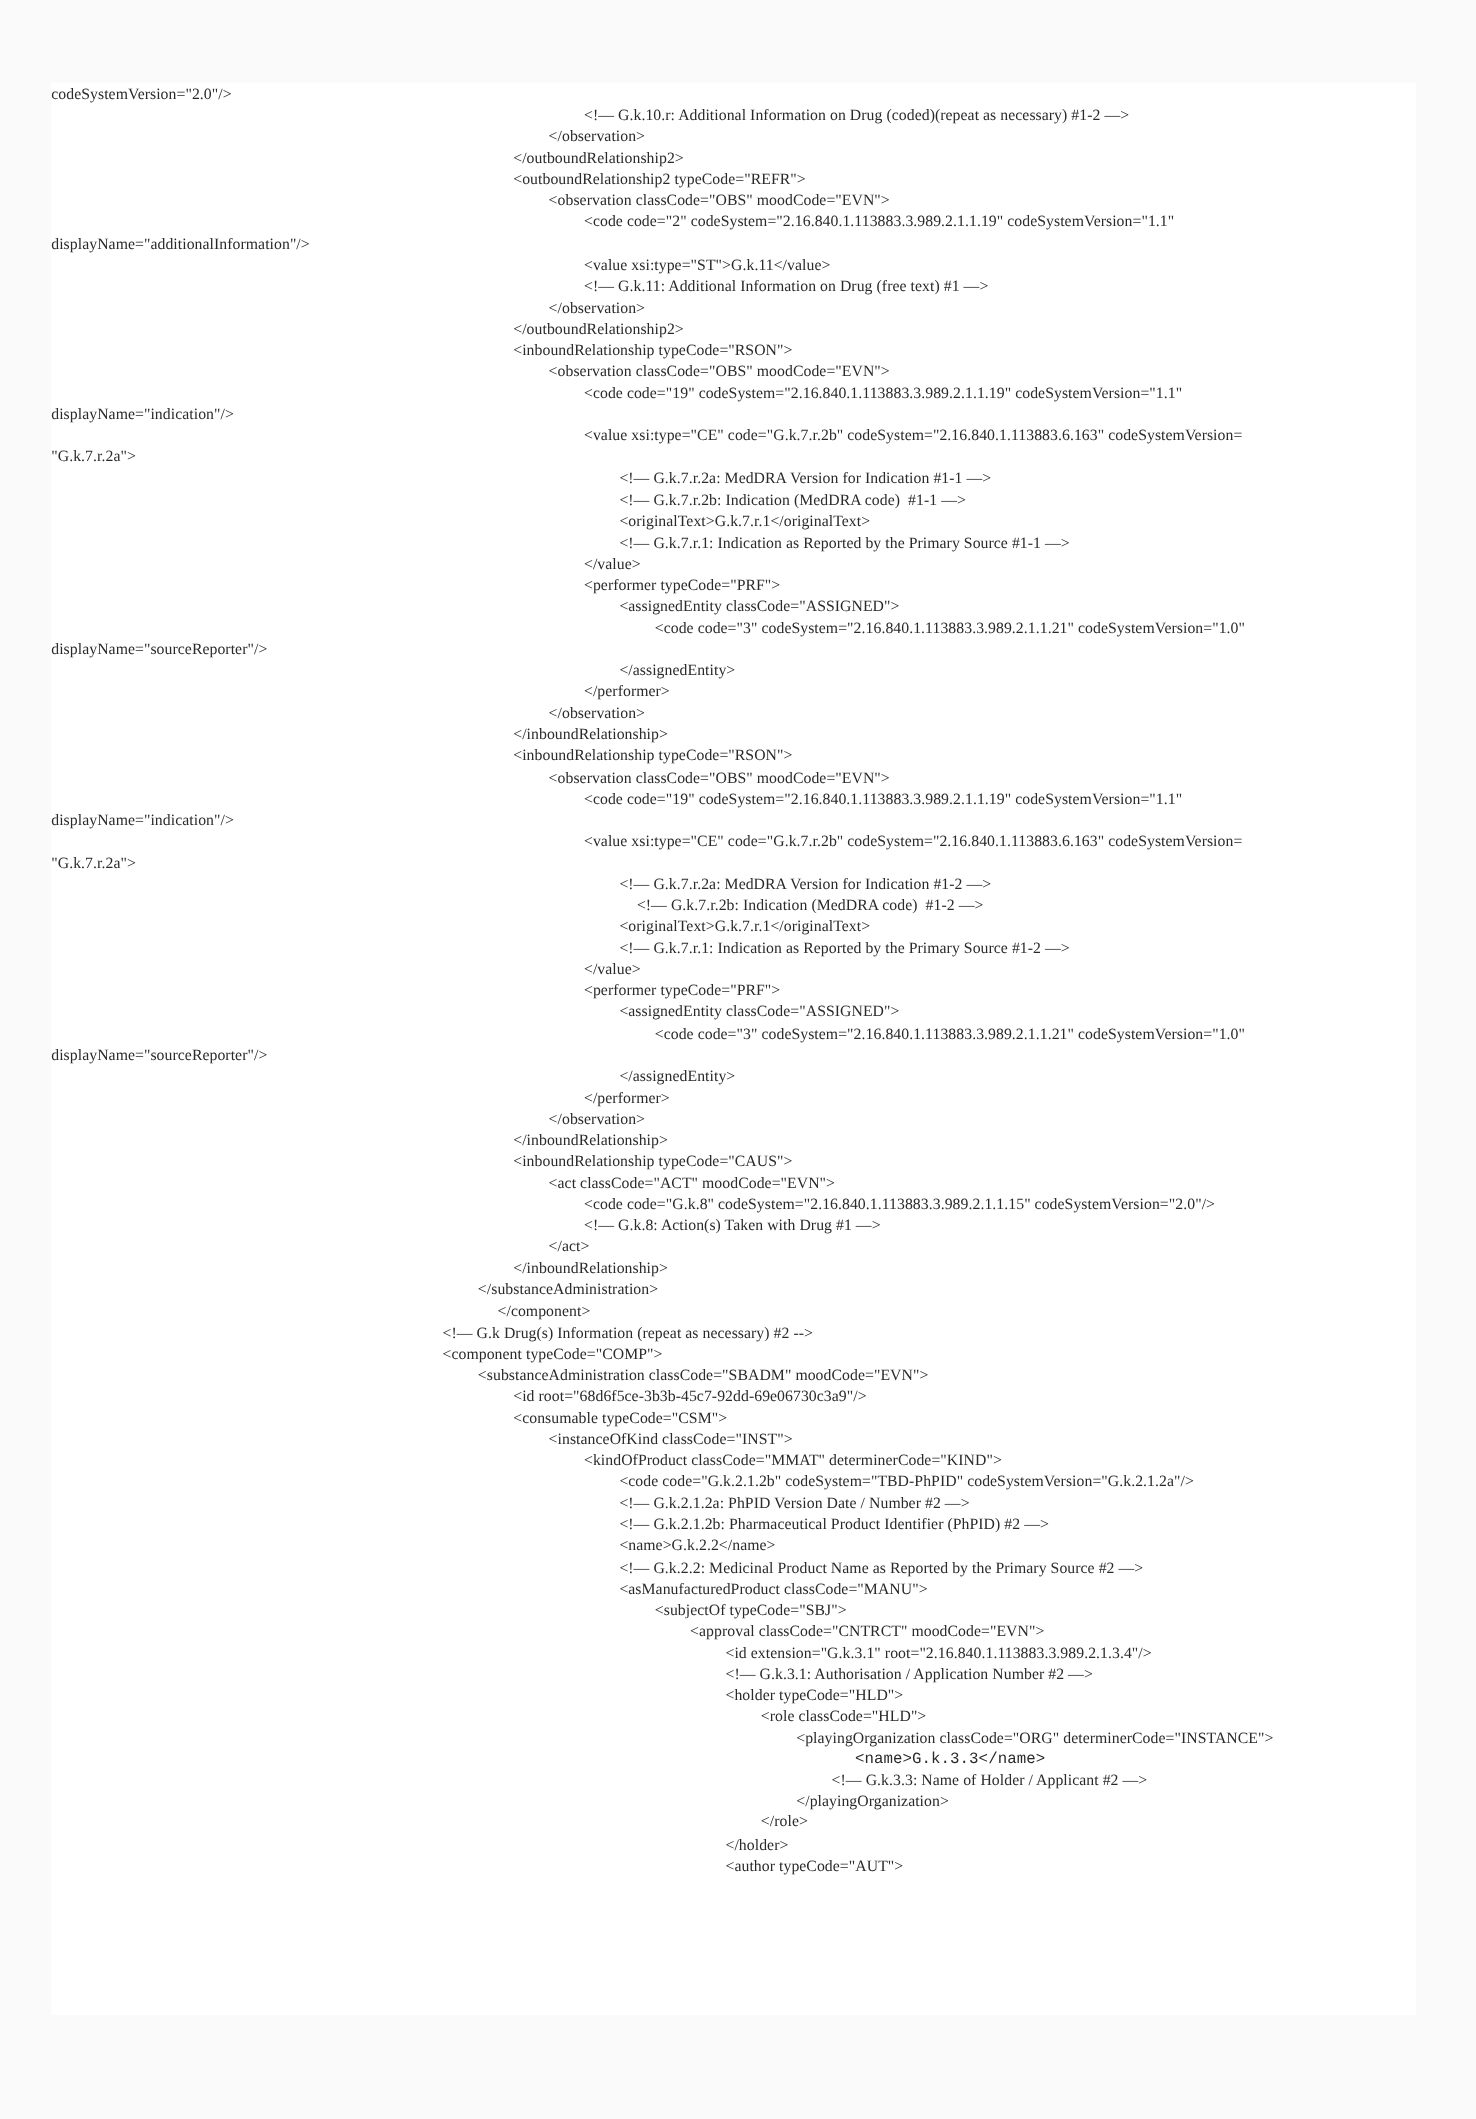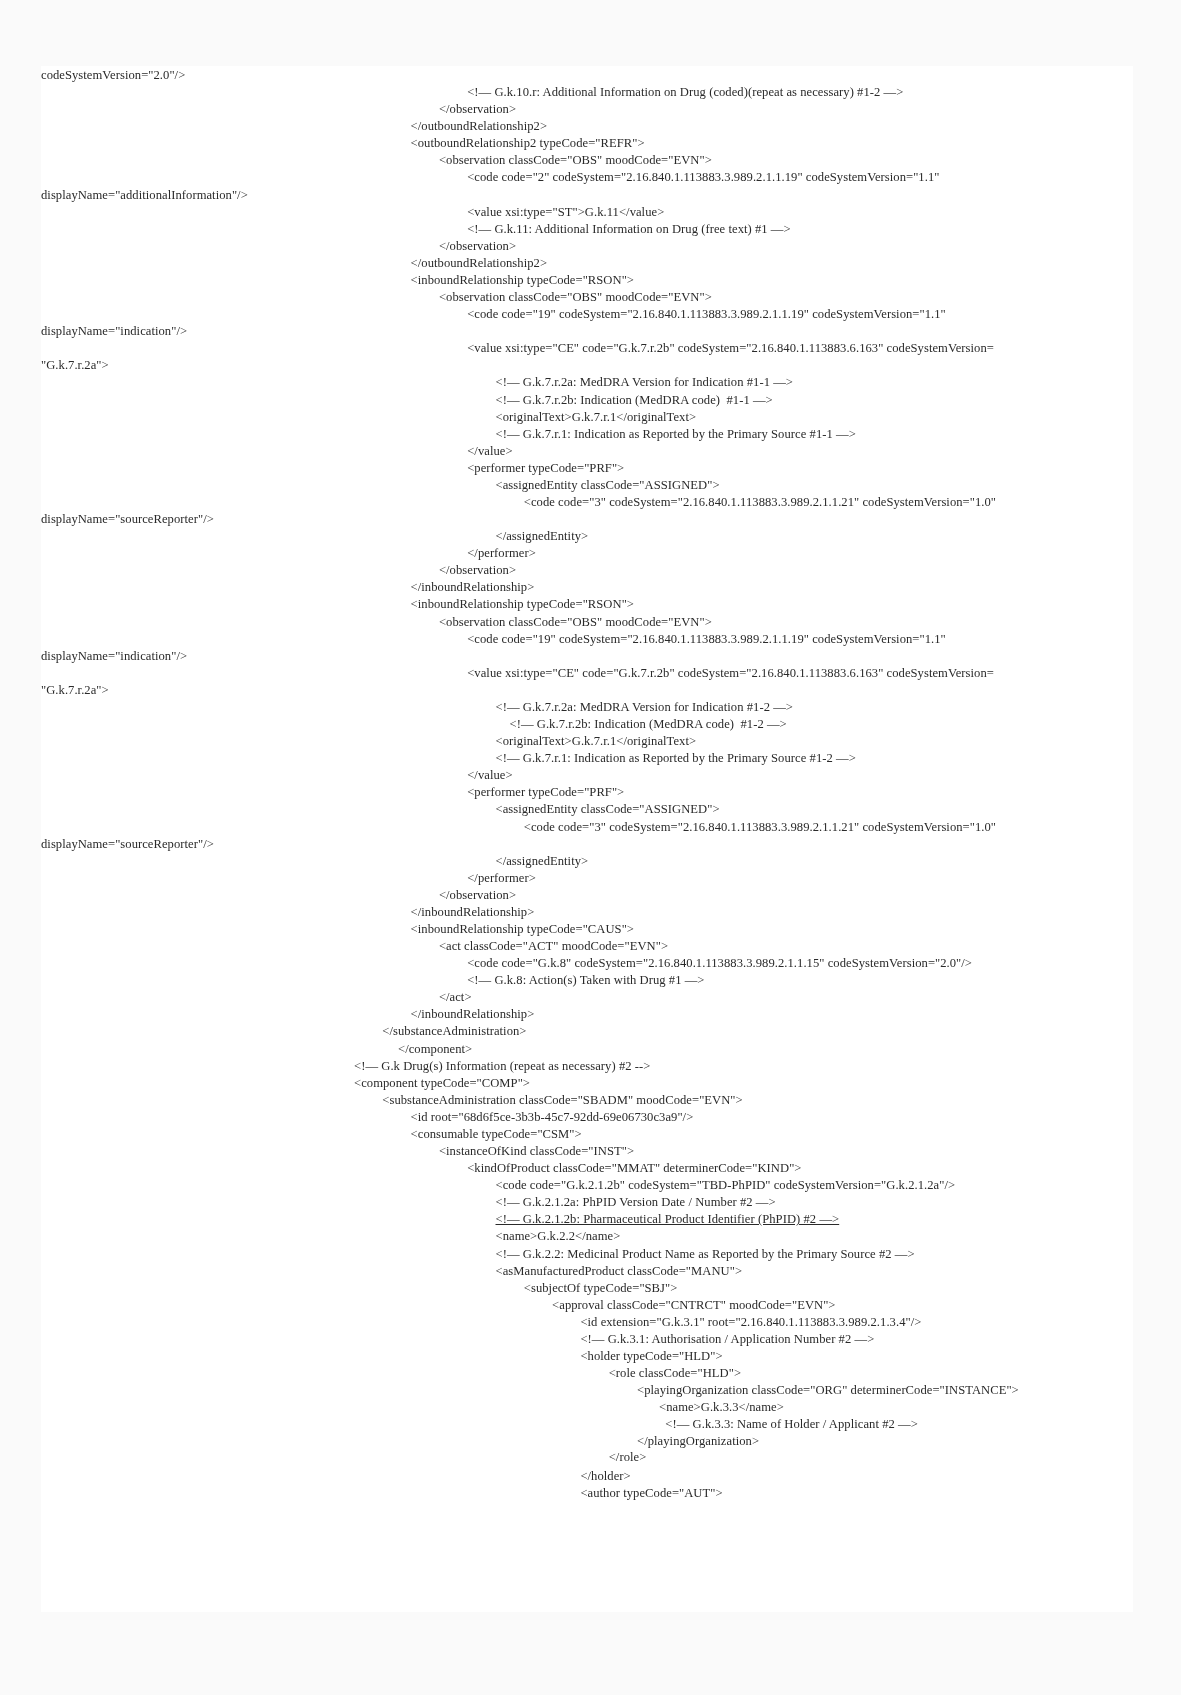--- a/index.html
+++ b/index.html
@@ -97,31 +97,31 @@
       <div class="ln" style="left: 313px; top: 974.56px; margin-left: 44px;">&lt;/component&gt;</div>
       <div class="ln" style="left: 313px; top: 991.64px;">&lt;!— G.k Drug(s) Information (repeat as necessary) #2 --&gt;</div>
       <div class="ln" style="left: 313px; top: 1008.72px;">&lt;component typeCode="COMP"&gt;</div>
       <div class="ln" style="left: 341.3px; top: 1025.8px;">&lt;substanceAdministration classCode="SBADM" moodCode="EVN"&gt;</div>
       <div class="ln" style="left: 369.6px; top: 1042.88px;">&lt;id root="68d6f5ce-3b3b-45c7-92dd-69e06730c3a9"/&gt;</div>
       <div class="ln" style="left: 369.6px; top: 1059.96px;">&lt;consumable typeCode="CSM"&gt;</div>
       <div class="ln" style="left: 397.9px; top: 1077.04px;">&lt;instanceOfKind classCode="INST"&gt;</div>
       <div class="ln" style="left: 426.2px; top: 1094.12px;">&lt;kindOfProduct classCode="MMAT" determinerCode="KIND"&gt;</div>
       <div class="ln" style="left: 454.5px; top: 1111.2px;">&lt;code code="G.k.2.1.2b" codeSystem="TBD-PhPID" codeSystemVersion="G.k.2.1.2a"/&gt;</div>
       <div class="ln" style="left: 454.5px; top: 1128.28px;">&lt;!— G.k.2.1.2a: PhPID Version Date / Number #2 —&gt;</div>
-      <div class="ln" style="left: 454.5px; top: 1145.36px; text-decoration: underline;">&lt;!— G.k.2.1.2b: Pharmaceutical Product Identifier (PhPID) #2 —&gt;</div>
+      <div class="ln" style="left: 454.5px; top: 1145.36px;">&lt;!— G.k.2.1.2b: Pharmaceutical Product Identifier (PhPID) #2 —&gt;</div>
       <div class="ln" style="left: 454.5px; top: 1162.44px;">&lt;name&gt;G.k.2.2&lt;/name&gt;</div>
       <div class="ln" style="left: 454.5px; top: 1179.52px;">&lt;!— G.k.2.2: Medicinal Product Name as Reported by the Primary Source #2 —&gt;</div>
       <div class="ln" style="left: 454.5px; top: 1196.6px;">&lt;asManufacturedProduct classCode="MANU"&gt;</div>
       <div class="ln" style="left: 482.8px; top: 1213.68px;">&lt;subjectOf typeCode="SBJ"&gt;</div>
       <div class="ln" style="left: 511.1px; top: 1230.76px;">&lt;approval classCode="CNTRCT" moodCode="EVN"&gt;</div>
       <div class="ln" style="left: 539.4px; top: 1247.84px;">&lt;id extension="G.k.3.1" root="2.16.840.1.113883.3.989.2.1.3.4"/&gt;</div>
       <div class="ln" style="left: 539.4px; top: 1264.92px;">&lt;!— G.k.3.1: Authorisation / Application Number #2 —&gt;</div>
       <div class="ln" style="left: 539.4px; top: 1282px;">&lt;holder typeCode="HLD"&gt;</div>
       <div class="ln" style="left: 567.7px; top: 1299.08px;">&lt;role classCode="HLD"&gt;</div>
       <div class="ln" style="left: 596px; top: 1316.16px;">&lt;playingOrganization classCode="ORG" determinerCode="INSTANCE"&gt;</div>
-      <div class="ln" style="left: 618px; top: 1333.24px;">&lt;name&gt;G.k.3.3&lt;/name&gt;</div>
+      <div class="ln" style="left: 643px; top: 1333.24px; font-family: Liberation Mono, monospace;">&lt;name&gt;G.k.3.3&lt;/name&gt;</div>
       <div class="ln" style="left: 624.3px; top: 1350.32px;">&lt;!— G.k.3.3: Name of Holder / Applicant #2 —&gt;</div>
       <div class="ln" style="left: 596px; top: 1367.4px;">&lt;/playingOrganization&gt;</div>
       <div class="ln" style="left: 567.7px; top: 1383px;">&lt;/role&gt;</div>
       <div class="ln" style="left: 539.4px; top: 1401.56px;">&lt;/holder&gt;</div>
       <div class="ln" style="left: 539.4px; top: 1418.64px;">&lt;author typeCode="AUT"&gt;</div>
     </div>
 </div>
 
 </body></html>

